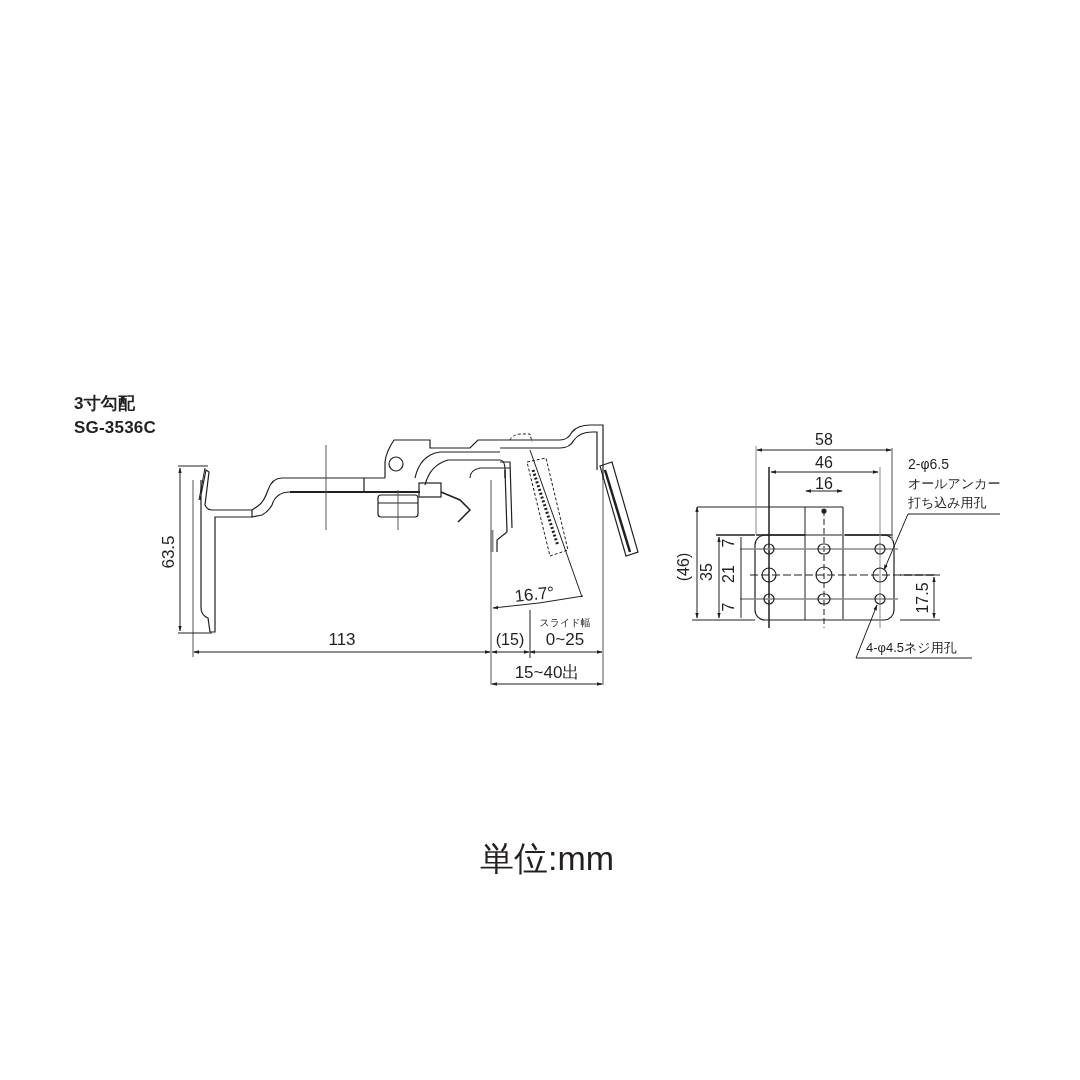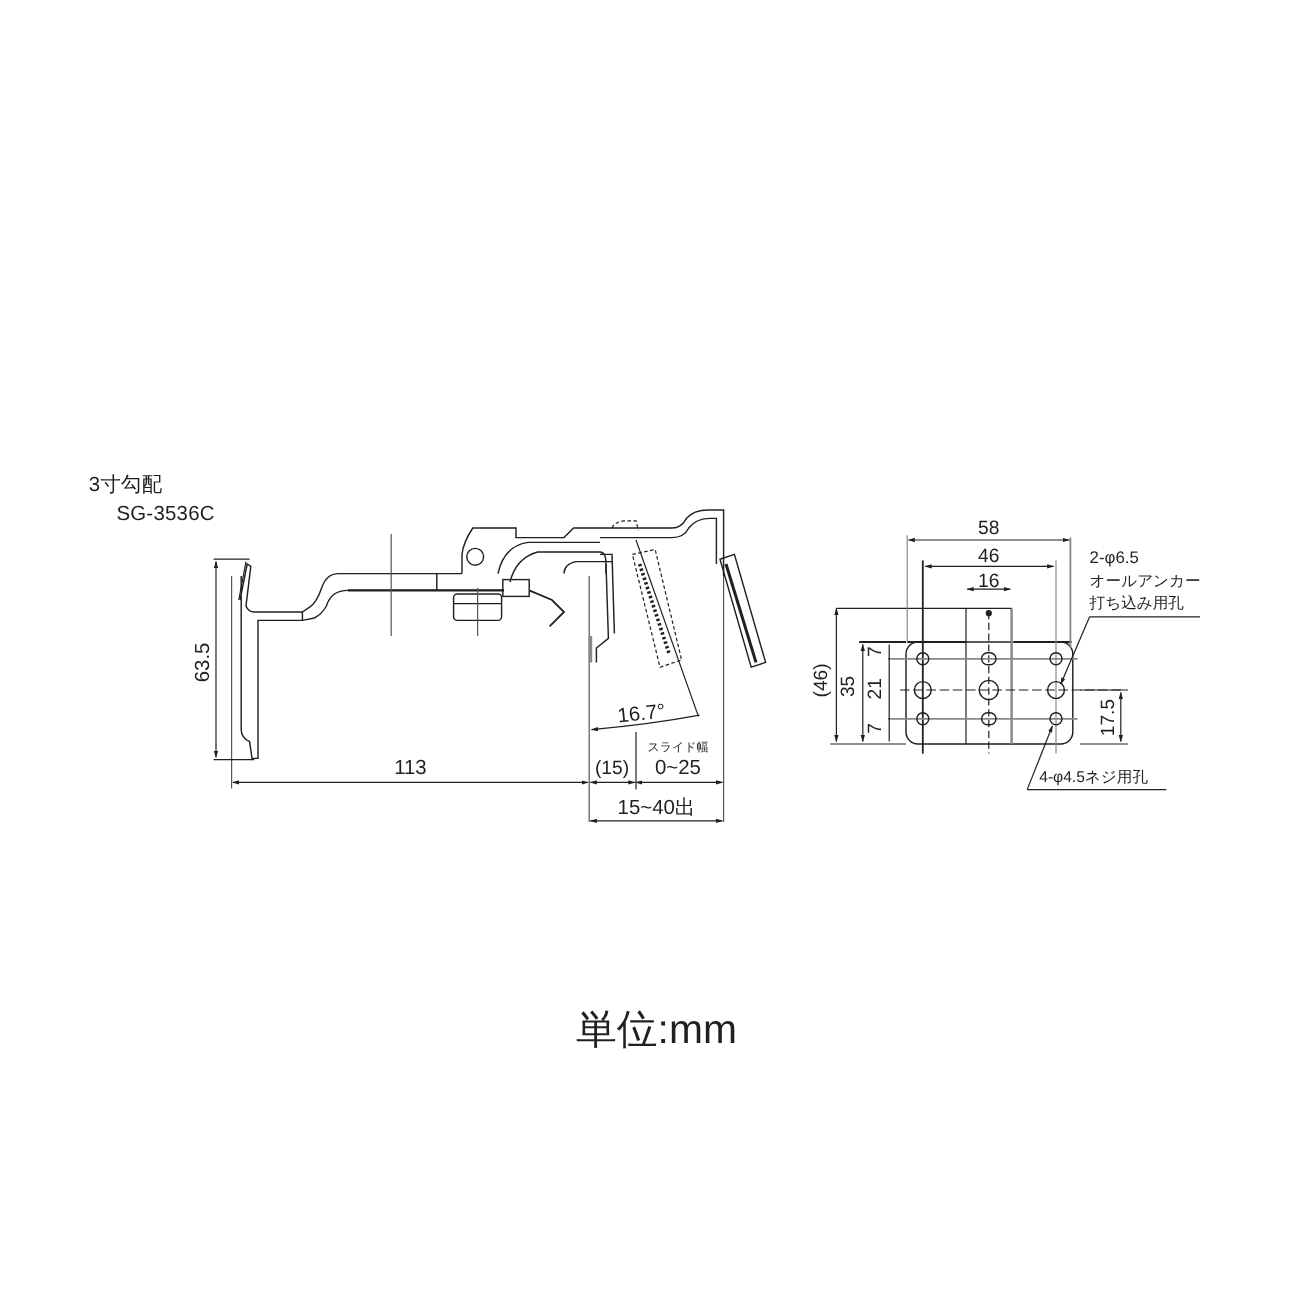--- a/index.html
+++ b/index.html
@@ -1,20 +1,20 @@
 <!DOCTYPE html>
 <html><head>
   <meta charset="utf-8">
   <style>
     html, body { margin: 0; padding: 0; background: #ffffff; }
     body { width: 1080px; height: 1080px; position: relative; overflow: hidden;
            font-family: "Liberation Sans", "DejaVu Sans", sans-serif; color: #231f20; }
-    .title { position: absolute; left: 74px; font-size: 17px; line-height: 20px; letter-spacing: 0.2px; }
+    .title { position: absolute; left: 74px; font-size: 17px; line-height: 20px; letter-spacing: 0.2px; font-weight: bold; }
     #title-line1 { top: 394px; }
-    #title-line2 { top: 418px; margin-left: 23px; }
+    #title-line2 { top: 418px; }
     .unit { position: absolute; left: 480px; top: 843px; font-size: 34px; line-height: 30px; }
     svg.drawing { position: absolute; left: 0; top: 0; }
     svg text { font-family: "Liberation Sans", "DejaVu Sans", sans-serif; fill: #231f20; }
   </style>
 </head>
 <body>
 
 <div class="title" id="title-line1">3寸勾配</div>
 <div class="title" id="title-line2">SG-3536C</div>
 

